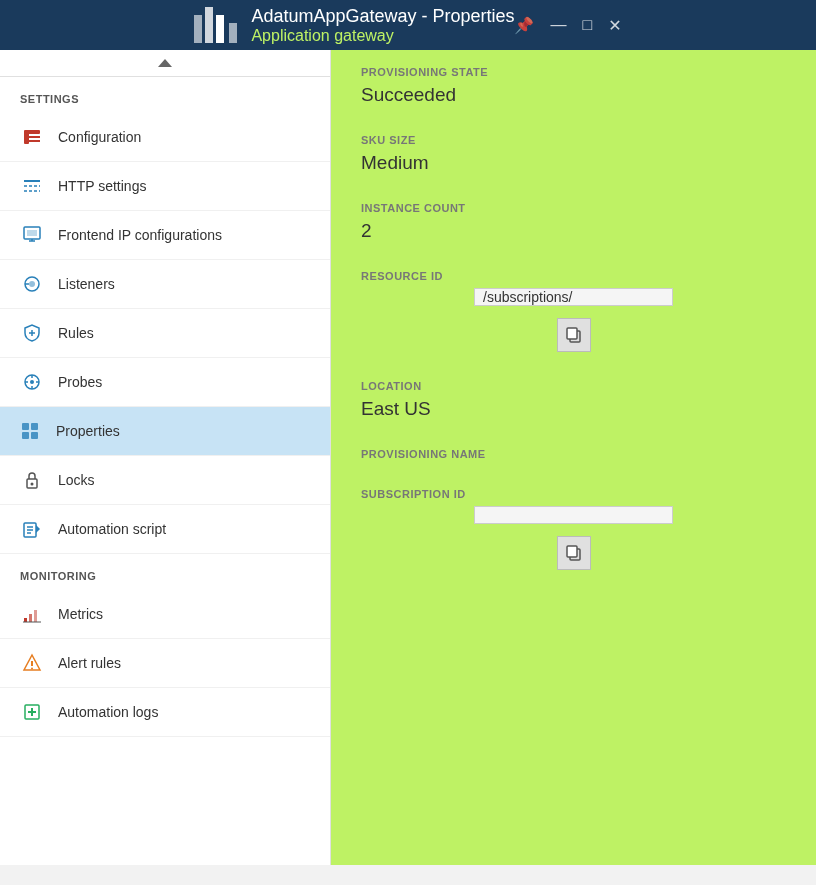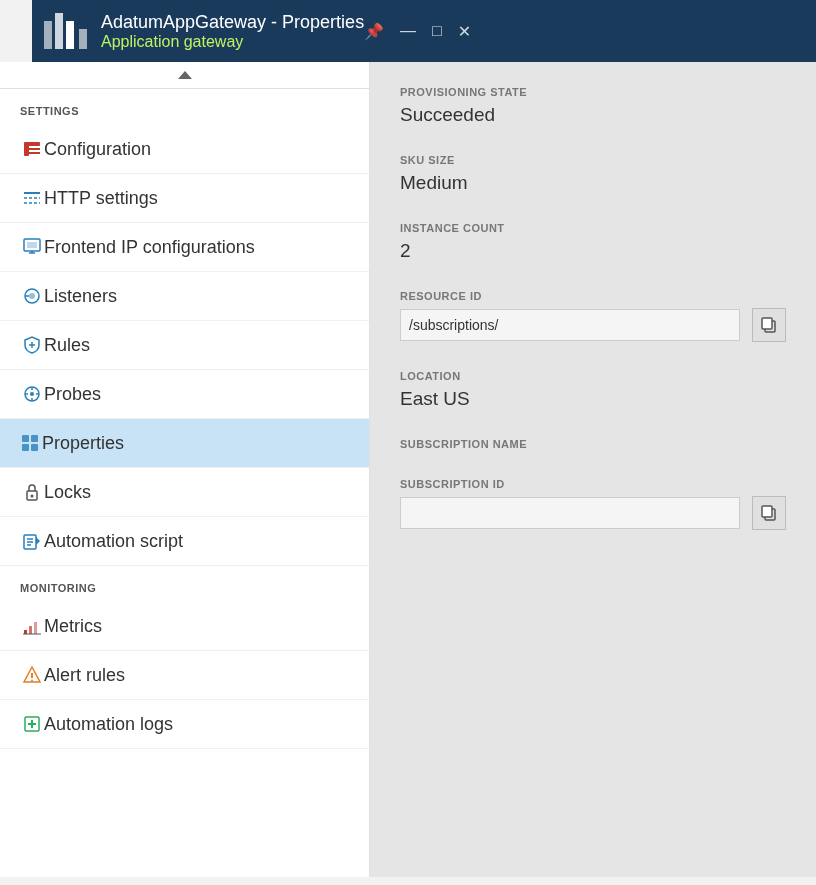--- a/index.html
+++ b/index.html
@@ -5,23 +5,22 @@
     * { box-sizing: border-box; margin: 0; padding: 0; }
     body { font-family: 'Segoe UI', Arial, sans-serif; background: #f2f2f2; width: 816px; height: 885px; overflow: hidden; }
 
     
     .title-bar {
       background: #1a3a5c;
       color: white;
       display: flex;
       align-items: center;
       padding: 0 12px;
-      height: 62px;
-      justify-content: flex-start;
-      margin-left: 32px;
+      height: 50px;
+      justify-content: center;
     }
     .title-left {
       display: flex;
       align-items: center;
       gap: 14px;
     }
     .azure-logo {
       display: flex;
       gap: 3px;
       align-items: flex-end;
@@ -53,21 +52,21 @@
 
     
     .main-container {
       display: flex;
       height: calc(885px - 70px);
       background: white;
     }
 
     
     .sidebar {
-      width: 370px;
+      width: 331px;
       border-right: 1px solid #e0e0e0;
       overflow-y: auto;
       background: white;
       position: relative;
     }
     .scroll-up {
       display: flex;
       justify-content: center;
       padding: 8px 0;
       border-bottom: 1px solid #e0e0e0;
@@ -76,23 +75,24 @@
       font-size: 11px;
       font-weight: 600;
       color: #555;
       padding: 16px 20px 8px;
       letter-spacing: 0.5px;
     }
     .nav-item {
       display: flex;
       align-items: center;
       padding: 12px 20px;
+      gap: 14px;
       cursor: pointer;
       border-bottom: 1px solid #f0f0f0;
-      font-size: 18px;
+      font-size: 14px;
       color: #333;
     }
     .nav-item.active { background: #c7e3f5; padding-left: 18px; }
     .nav-icon {
       width: 24px;
       height: 24px;
       display: flex;
       align-items: center;
       justify-content: center;
       flex-shrink: 0;
@@ -109,42 +109,43 @@
     .icon-properties { color: #2980b9; }
     .icon-locks { color: #555; }
     .icon-automation { color: #2980b9; }
     .icon-metrics { color: #c0392b; }
     .icon-alert { color: #e67e22; }
     .icon-diag { color: #27ae60; }
 
     
     .content {
       flex: 1;
-      padding: 24px 30px;
+      padding: 16px 30px;
       overflow-y: auto;
-      background: #e5e5e5;
+      background: #bef264;
     }
     .field-group {
       margin-bottom: 28px;
     }
     .field-label {
       font-size: 11px;
       font-weight: 600;
       color: #777;
       letter-spacing: 0.5px;
       margin-bottom: 6px;
     }
     .field-value {
       font-size: 19px;
       color: #333;
     }
     .input-row {
       display: flex;
       align-items: center;
       gap: 12px;
+      flex-direction: column;
     }
     .field-input {
       flex: 1;
       height: 32px;
       padding: 0 8px;
       border: 1px solid #ccc;
       background: #f5f5f5;
       font-size: 14px;
       color: #333;
       font-family: inherit;
@@ -372,21 +373,21 @@
         </div>
       </div>
     </div>
 
     <div class="field-group">
       <div class="field-label">LOCATION</div>
       <div class="field-value">East US</div>
     </div>
 
     <div class="field-group">
-      <div class="field-label">SUBSCRIPTION NAME</div>
+      <div class="field-label">PROVISIONING NAME</div>
     </div>
 
     <div class="field-group">
       <div class="field-label">SUBSCRIPTION ID</div>
       <div class="input-row">
         <input class="field-input" type="text" readonly="" value="" style="">
         <div class="copy-btn">
           <svg width="16" height="16" viewBox="0 0 16 16">
             <rect x="4" y="4" width="10" height="11" rx="1" fill="none" stroke="#555" stroke-width="1.5"></rect>
             <rect x="1" y="1" width="10" height="11" rx="1" fill="white" stroke="#555" stroke-width="1.5"></rect>

